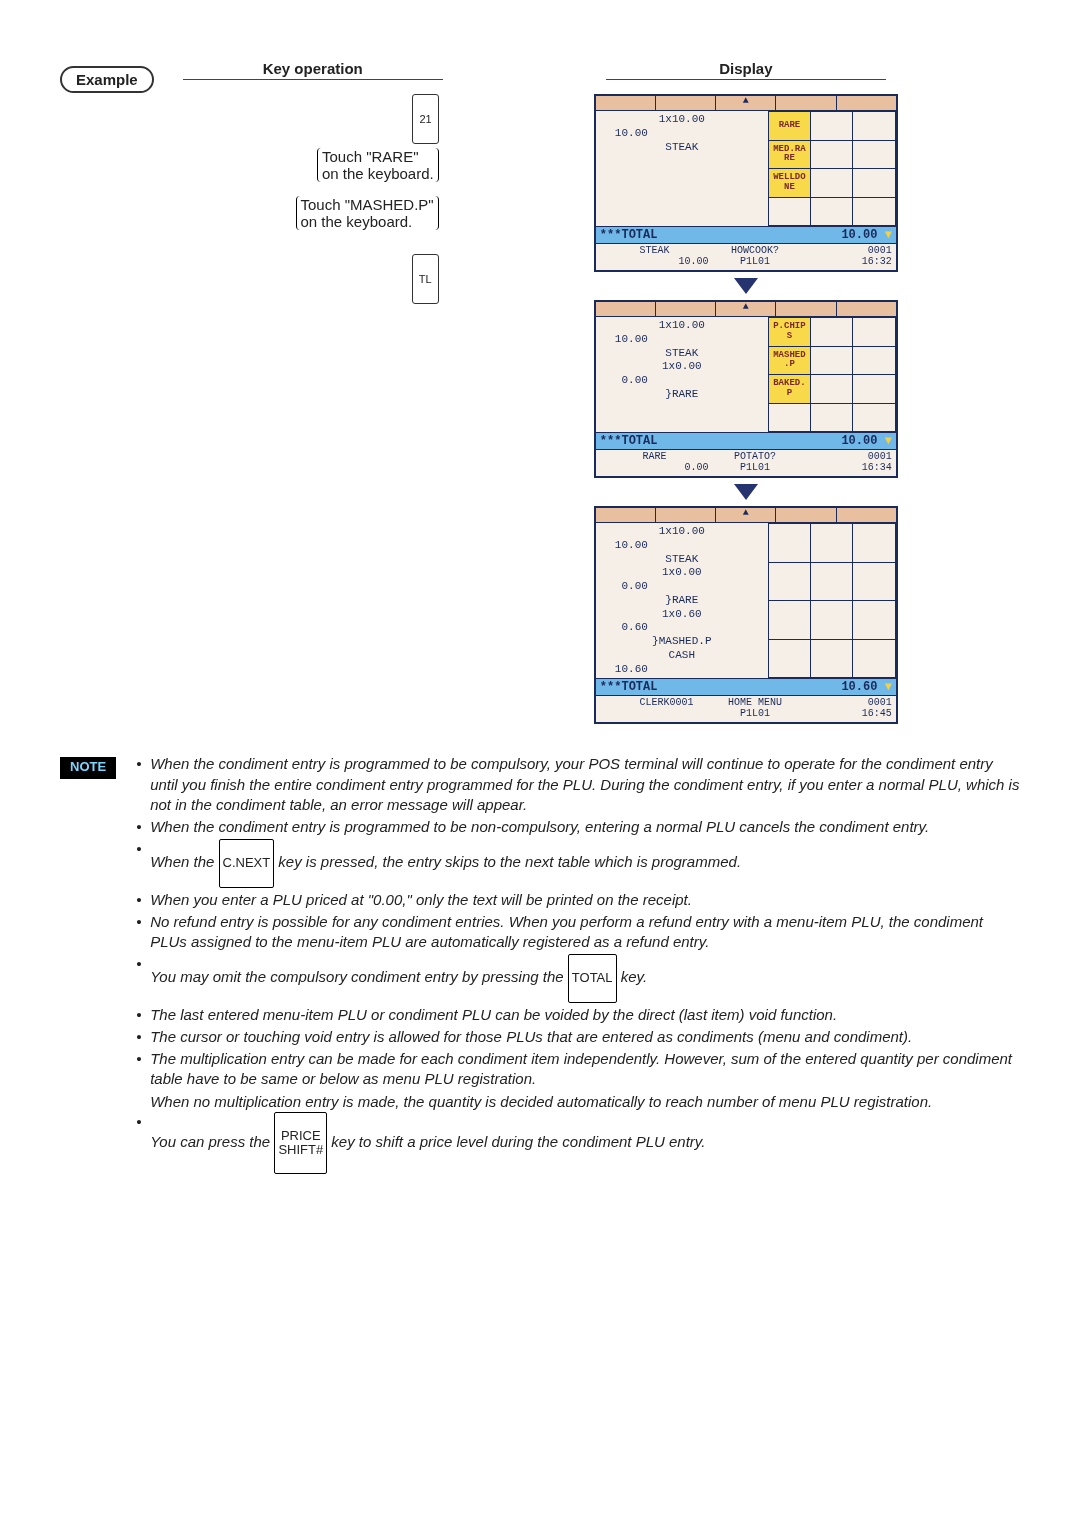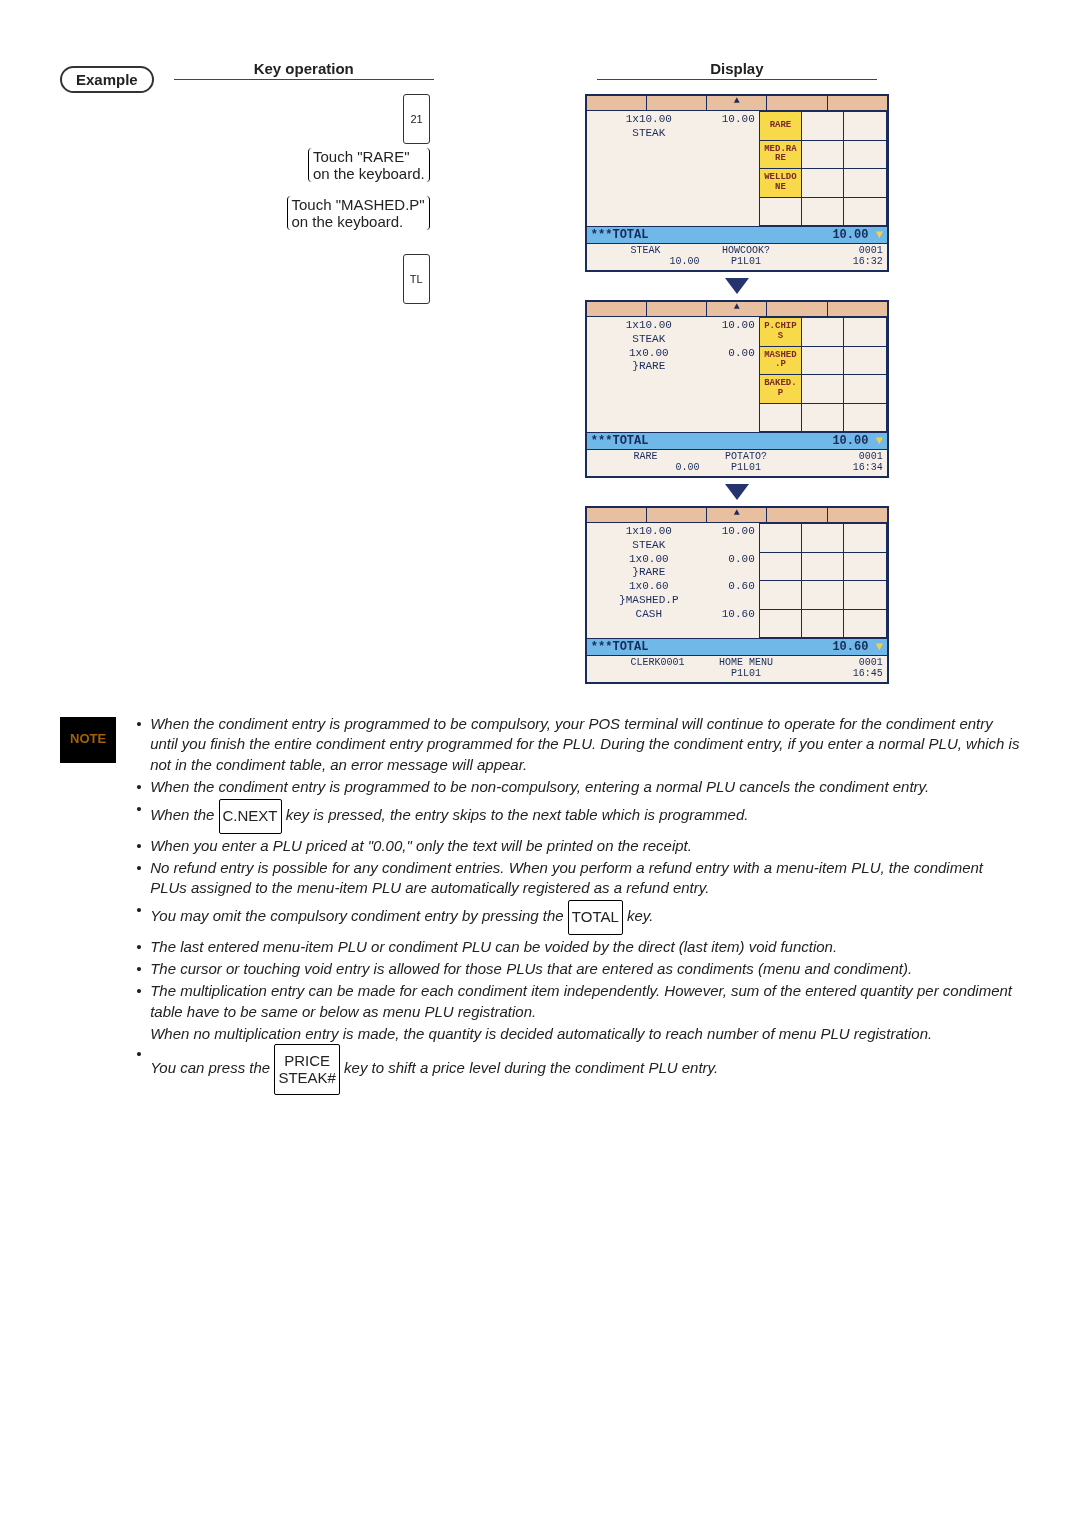--- a/index.html
+++ b/index.html
@@ -8,21 +8,21 @@
     padding: 60px 60px 40px 60px;
     font-family: Arial, Helvetica, sans-serif;
     font-size: 15px;
     color: #222;
     width: 1080px;
     box-sizing: border-box;
   }
   .top-row {
     display: flex;
     align-items: flex-start;
-    gap: 20px;
+    gap: 29px;
   }
   .example-badge {
     border: 2px solid #333;
     border-radius: 18px;
     padding: 3px 14px;
     font-weight: bold;
     font-size: 15px;
     white-space: nowrap;
     margin-top: 6px;
   }
@@ -97,21 +97,21 @@
     flex:1;
     min-height:115px;
   }
   .screen .lines {
     flex:1.3;
     padding:2px 4px;
     font-size:11px;
     line-height:1.25;
     color:#1a2a5a;
   }
-  .screen .lines .row{display:flex;justify-content:flex-start;}
+  .screen .lines .row{display:flex;justify-content:flex-start;flex-direction:column;}
   .screen .lines .row .l{flex:1;white-space:pre;}
   .screen .lines .row .r{text-align:right;width:48px;white-space:pre;}
   .screen .btns {
     flex:1;
     display:grid;
     grid-template-columns:repeat(3,1fr);
     grid-template-rows:repeat(4,1fr);
     gap:1px;
     background:#1a2a5a;
     padding:1px;
@@ -144,39 +144,39 @@
     color:#1a2a5a;
     padding:1px 4px 3px 4px;
   }
   .screen .status .c1{flex:1.2; white-space:pre;}
   .screen .status .c2{flex:1; white-space:pre;}
   .screen .status .c3{flex:1; text-align:right; white-space:pre;}
 
   
   .note-row{ display:flex; gap:20px; margin-top:28px; }
   .note-badge{
-    background:#000;color:#a16207;font-weight:bold;
-    padding:14px 10px;font-size:13px;height:18px;
+    background:#000;color:#7dd3fc;font-weight:bold;
+    padding:2px 10px;font-size:13px;height:18px;
     margin-top:3px; white-space:nowrap;
   }
   .note-list{
     font-style:italic;
     font-size:15px;
     line-height:1.35;
   }
   .note-list .bp{ display:flex; margin-bottom:2px; }
   .note-list .bp .dot{ width:14px; flex:0 0 14px; }
   .note-list .bp .txt{ flex:1; }
   .note-list .cont{ margin-left:14px; }
   .inline-key{
     display:inline-block;
     border:1px solid #000;
     border-radius:2px;
-    padding:8px 3px;
-    font-size:15px;
+    padding:16px 3px;
+    font-size:13px;
     font-style:normal;
     vertical-align:middle;
     line-height:1.1;
     font-family:Arial,Helvetica,sans-serif;
   }
   .page-wrap{position:relative; min-height:1526px; box-sizing:border-box;}
 </style>
 </head>
 <body>
 <div class="page-wrap">
@@ -418,19 +418,19 @@
           <div class="txt">The cursor or touching void entry is allowed for those PLUs that are entered as condiments (menu and condiment).</div>
         </div>
     <div class="bp">
           <div class="dot">•</div>
           <div class="txt">The multiplication entry can be made for each condiment item independently.  However, sum of the entered quantity per condiment table have to be same or below as menu PLU registration.</div>
         </div>
     <div class="cont">When no multiplication entry is made, the quantity is decided automatically to reach number of menu PLU registration.</div>
     <div class="bp">
           <div class="dot">•</div>
           <div class="txt">
-      <span>You can press the </span><span class="inline-key" style="text-align:center" id="pricekey"><div>PRICE</div><div>STEAK#</div></span><span> key to shift a price level during the condiment PLU entry.</span>
+      <span>You can press the </span><span class="inline-key" style="text-align:center" id="pricekey"><div>PRICE</div><div>SHIFT#</div></span><span> key to shift a price level during the condiment PLU entry.</span>
     </div>
         </div>
   </div>
 </div>
 
 </div>
 
 </body></html>

